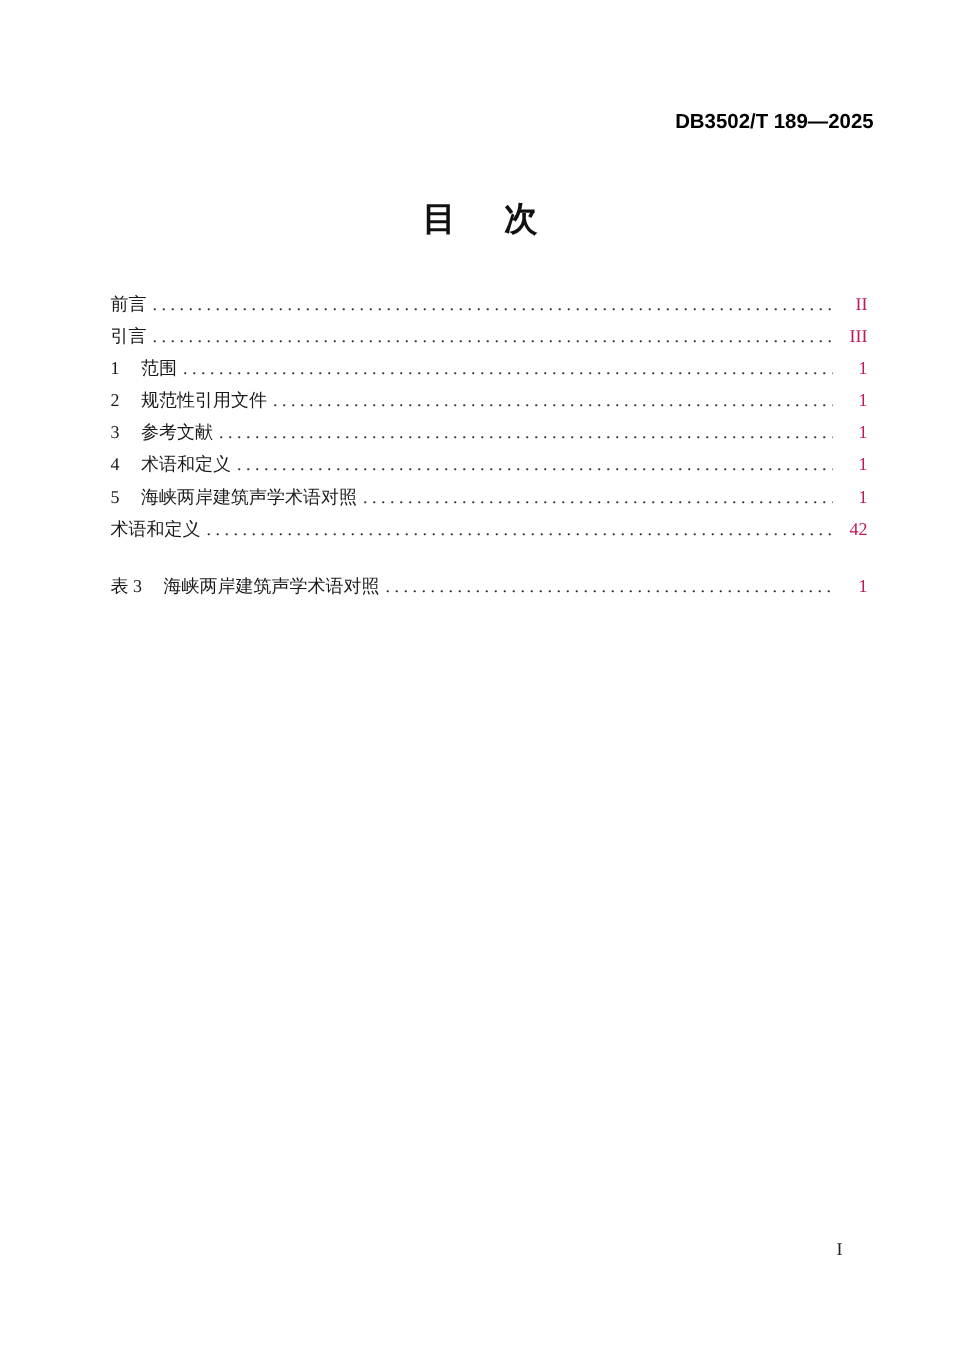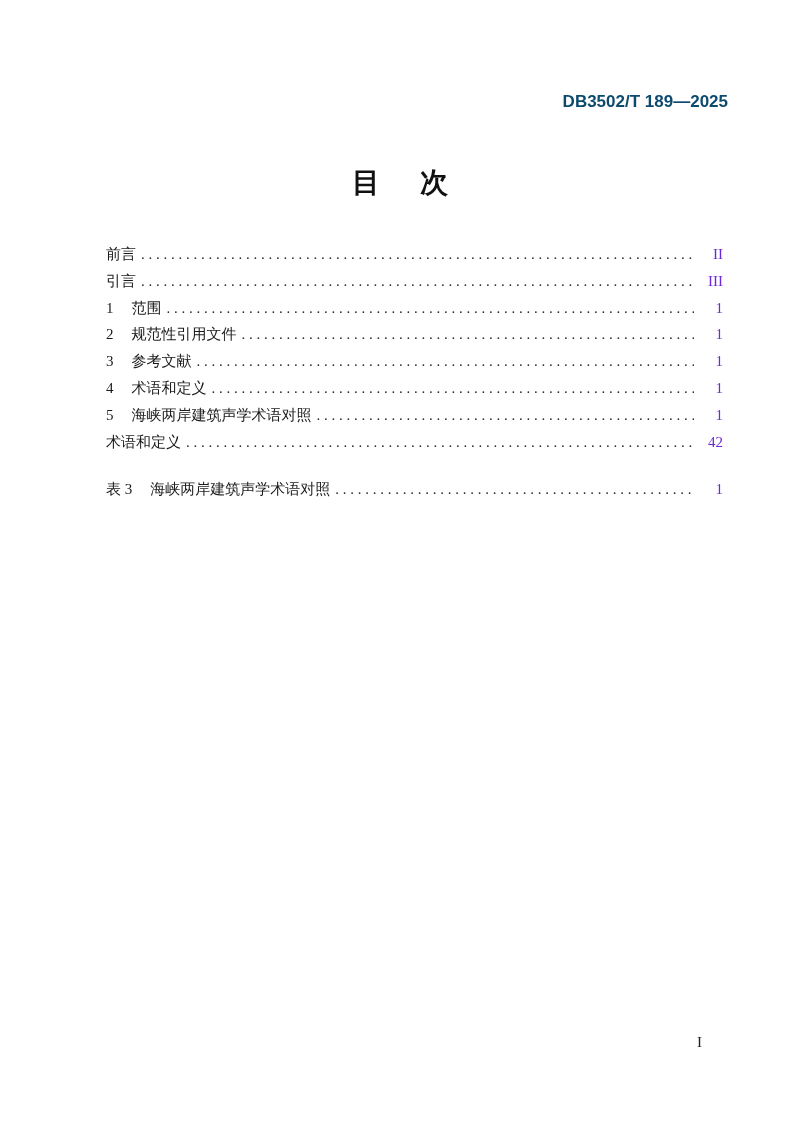--- a/index.html
+++ b/index.html
@@ -11,21 +11,21 @@
     color: #1a1a1a;
     overflow: hidden;
   }
   .doc-code {
     position: absolute;
     top: 92px; right: 72px;
     font-family: "Liberation Sans", "DejaVu Sans", sans-serif;
     font-weight: bold;
     font-size: 17px;
     letter-spacing: 0px;
-    color: #0c4a6e;
+    color: #000000;
     white-space: pre;
   }
   .page-title {
     position: absolute;
     top: 164px; left: 0; width: 100%;
     display: flex; justify-content: center;
     gap: 40px;
     font-size: 28px;
     font-weight: bold;
     color: #111;
@@ -35,39 +35,38 @@
     left: 92px; right: 77px;
     top: 241px;
   }
   .toc-row {
     display: flex;
     align-items: baseline;
     height: 26.8px;
     line-height: 26.8px;
     font-size: 15px;
     white-space: nowrap;
-    margin-left: 14px;
   }
   .toc-row .num { margin-right: 18px; white-space: pre; }
   .toc-row .num:empty { display: none; margin-right: 0; }
   .toc-row .label { white-space: pre; flex: 0 0 auto; }
   .toc-row .dots {
     flex: 1 1 auto;
     overflow: hidden;
     white-space: nowrap;
     margin-left: 5px;
     margin-right: 3px;
     color: #2b2b2b;
   }
   .toc-row .page {
     flex: 0 0 auto;
     min-width: 26px;
     text-align: right;
     white-space: pre;
-    color: #6d28d9;
+    color: #be185d;
   }
   .toc-table-section { margin-top: 21px; }
   .folio {
     position: absolute;
     top: 1034px; left: 697px;
     font-size: 15px;
     color: #222;
   }
 </style>
 </head>

